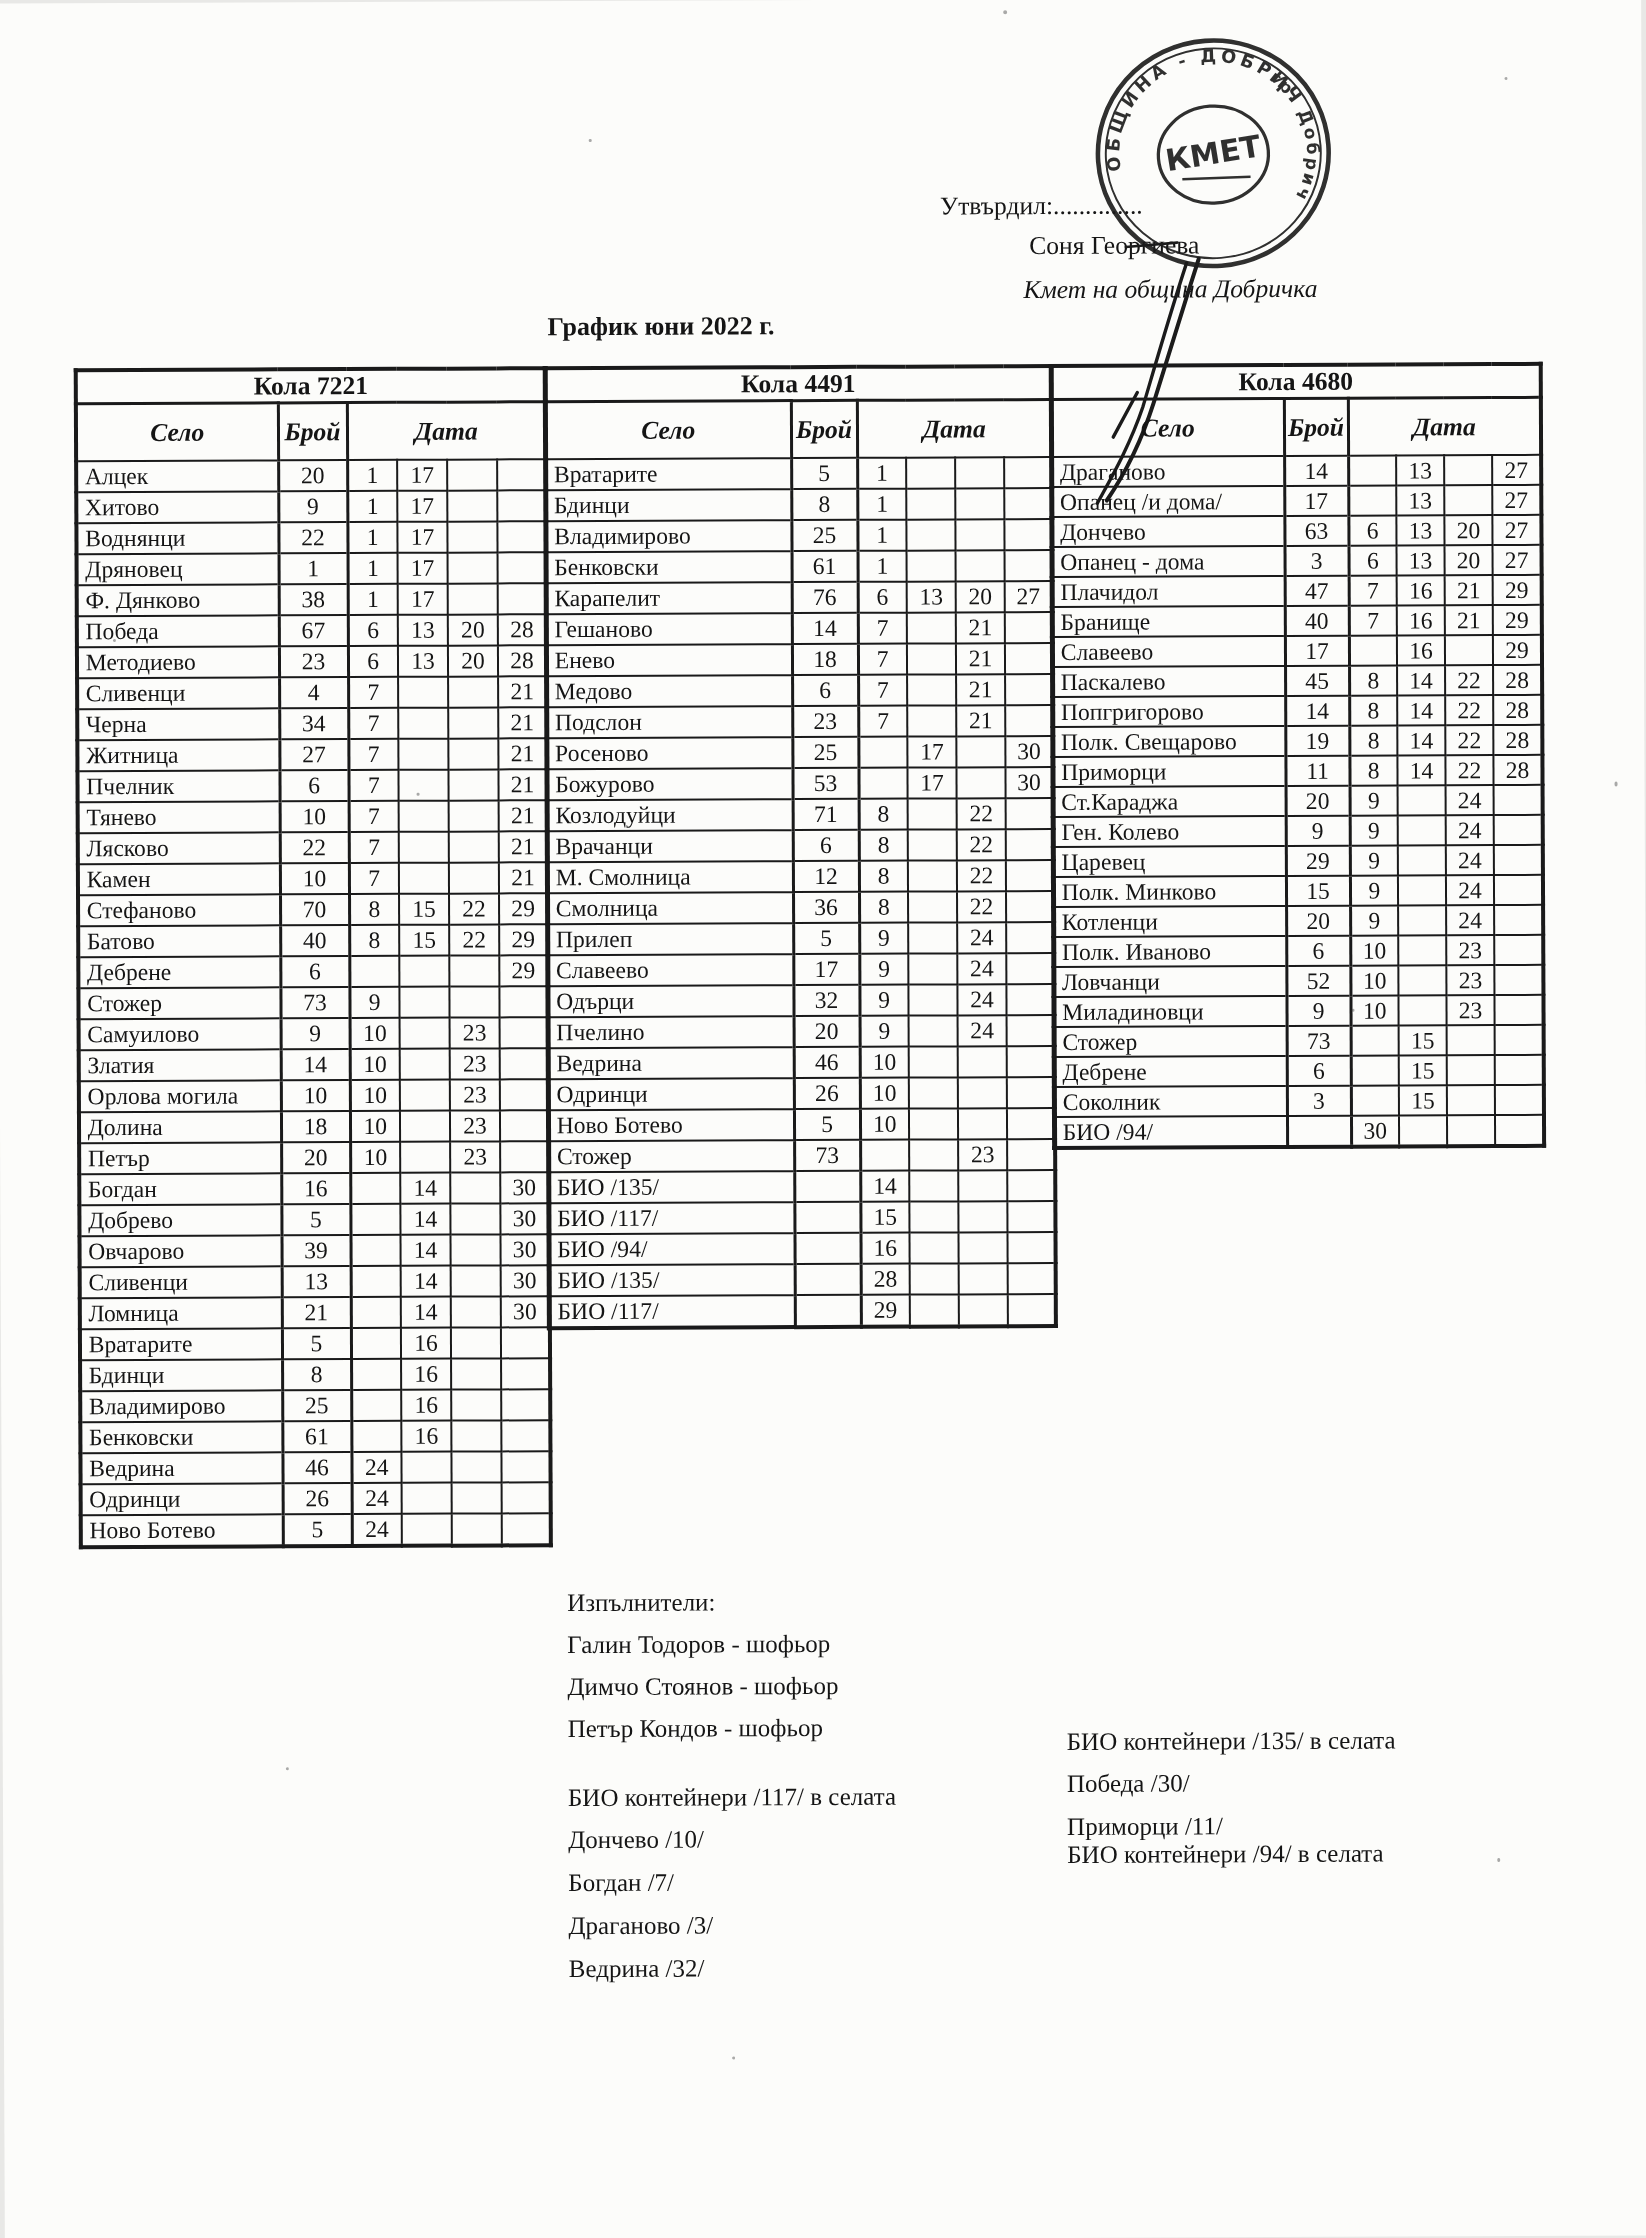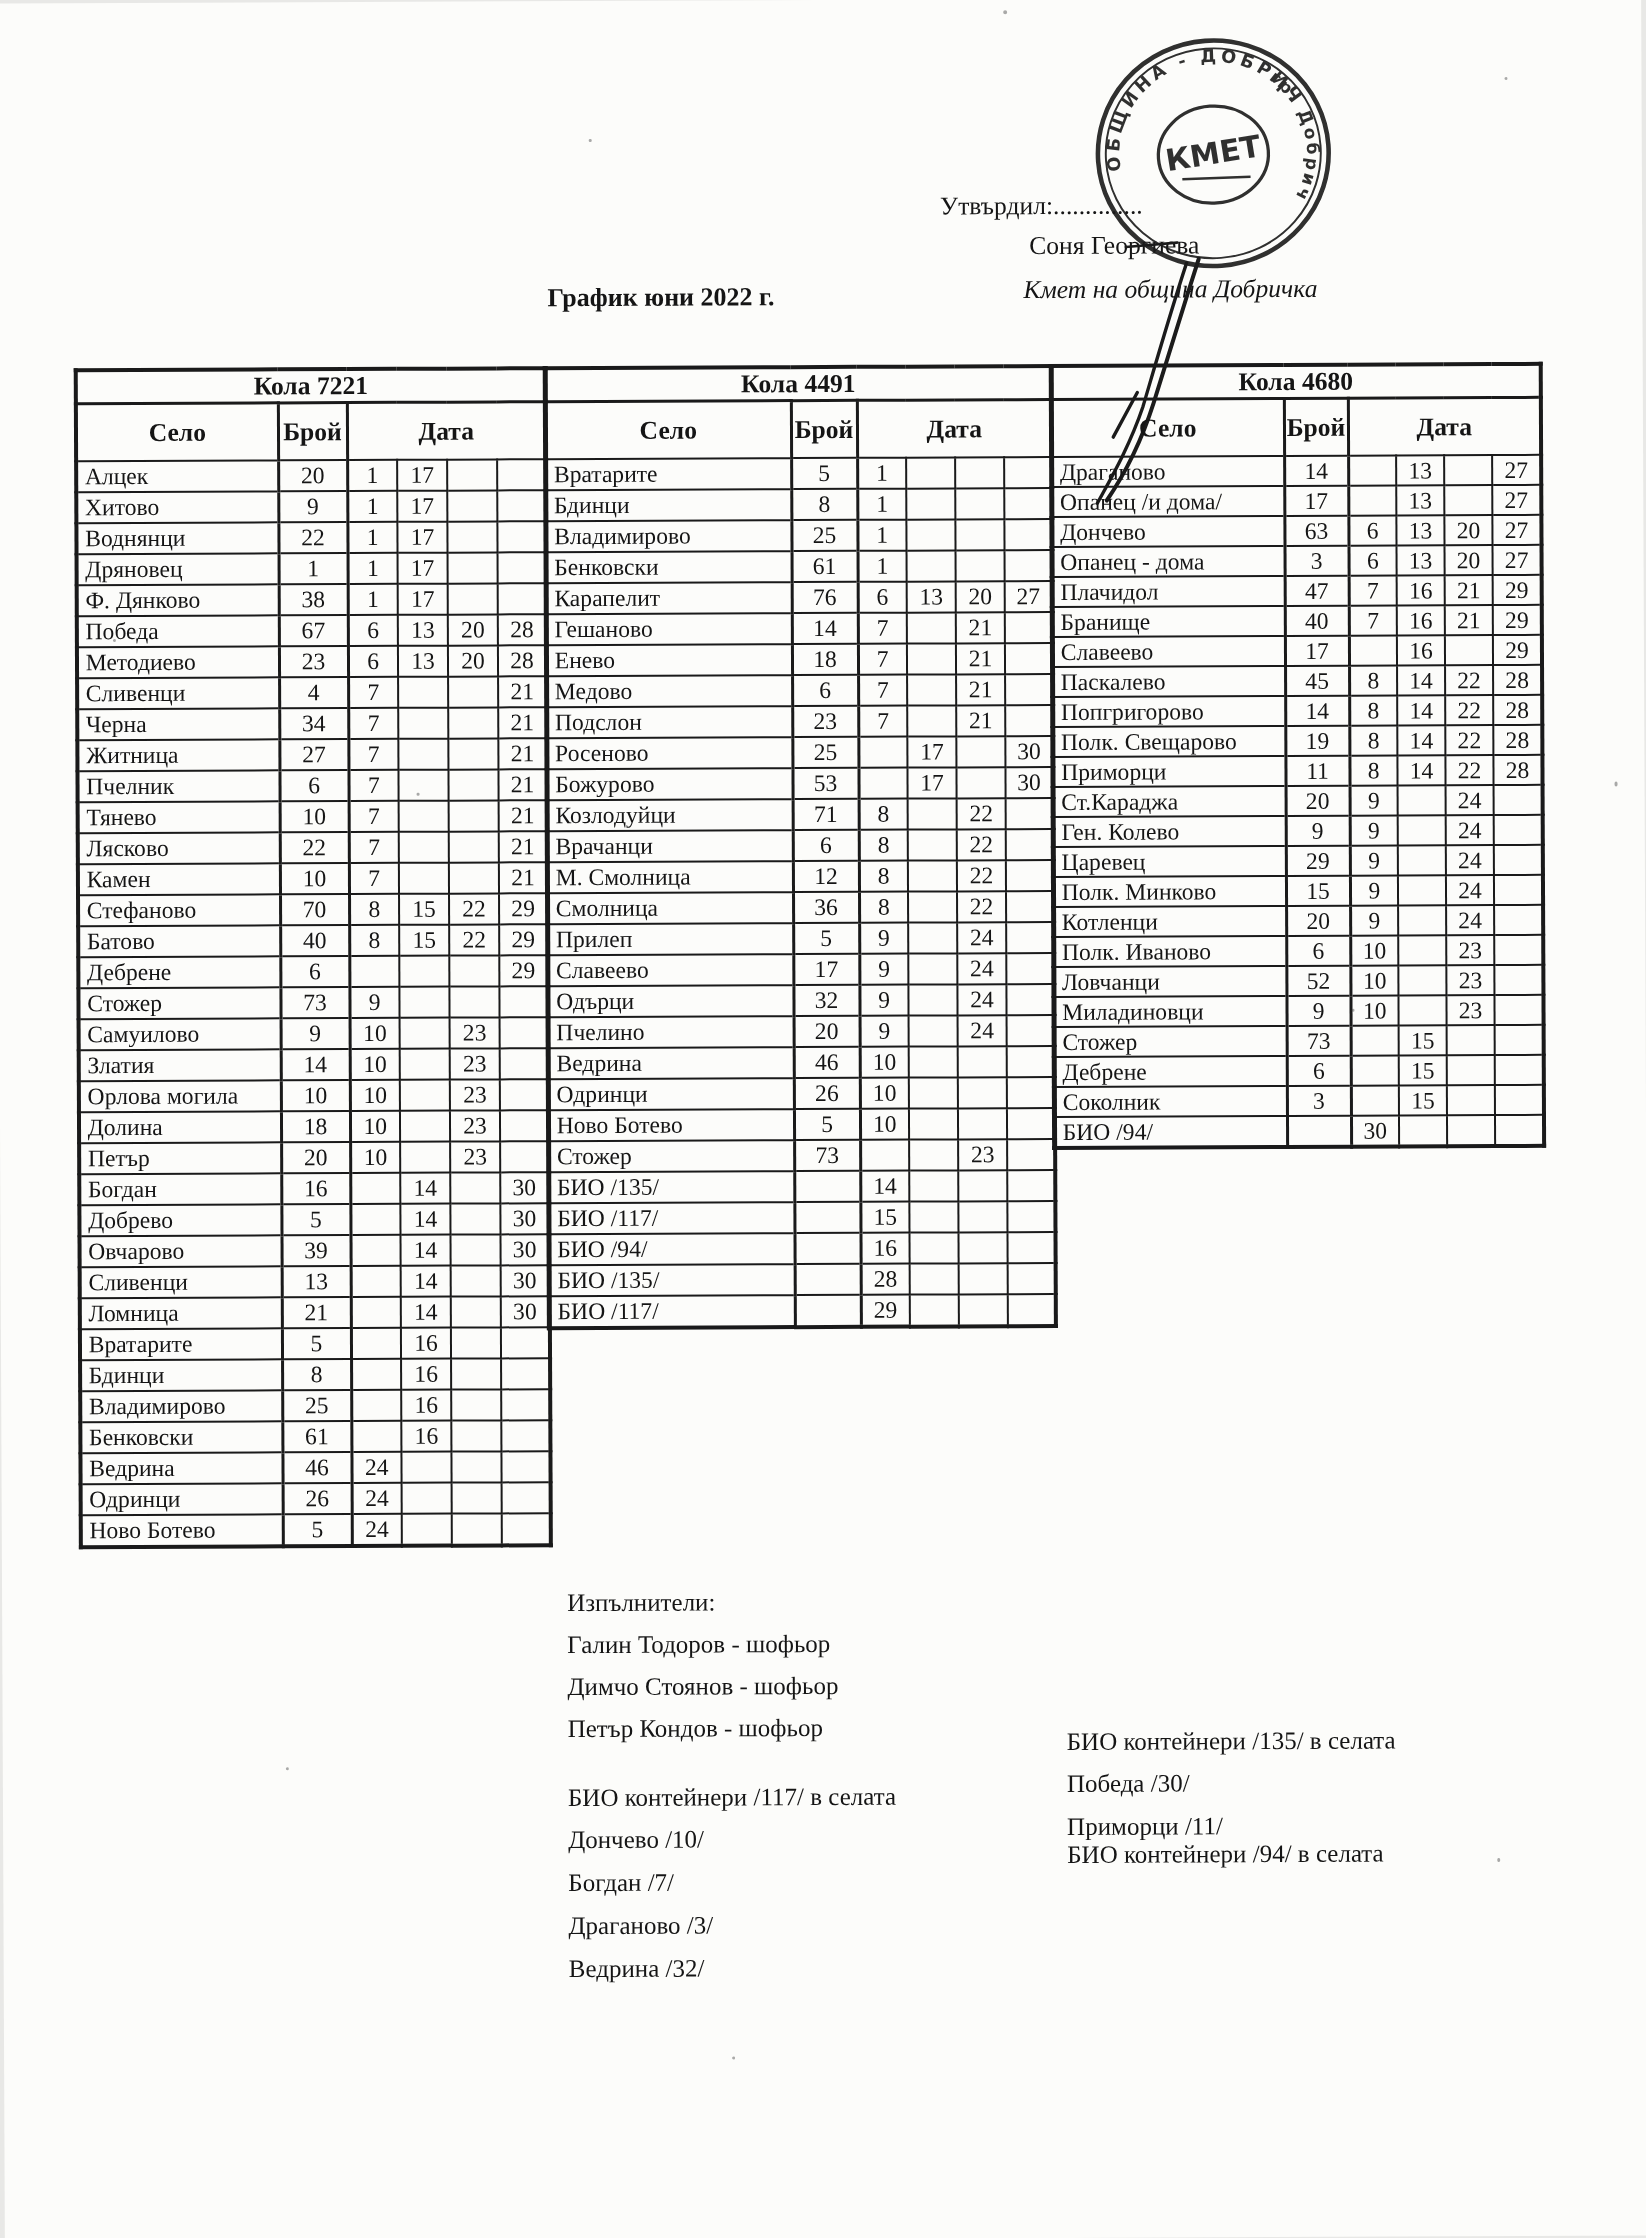--- a/index.html
+++ b/index.html
@@ -3,31 +3,31 @@
 <meta charset="utf-8">
 <style>
   html,body{margin:0;padding:0;background:#e8e8e6;}
   body{width:1646px;height:2239px;position:relative;overflow:hidden;}
   .sheet{
     position:absolute;inset:0;background:#fcfcfa;
     font-family:"Liberation Serif", serif;color:#151515;
     transform:rotate(-0.25deg);
   }
   
-  .doc-title{position:absolute;left:551px;top:282px;font-size:26px;font-weight:700;white-space:nowrap;}
+  .doc-title{position:absolute;left:551px;top:311px;font-size:26px;font-weight:700;white-space:nowrap;}
   .approve-label{position:absolute;left:944px;top:192px;font-size:25.6px;white-space:nowrap;}
   .approve-name{position:absolute;left:1033px;top:232px;font-size:25.6px;white-space:nowrap;}
   .approve-title{position:absolute;left:1027px;top:276px;font-size:25.6px;font-style:italic;white-space:nowrap;}
   .stamp{position:absolute;left:1093px;top:37px;width:249px;height:236px;opacity:.9;transform:rotate(-4deg);}
   .marks{position:absolute;inset:0;width:100%;height:100%;pointer-events:none;}
   
   .vtable{position:absolute;border-collapse:collapse;table-layout:fixed;border:4px solid #1a1a1a;}
   .vtable td{border:2.7px solid #1a1a1a;padding:0;font-size:23.6px;vertical-align:middle;overflow:hidden;}
   .vtable tr.kola td{height:27px;font-weight:700;font-size:25.6px;text-align:center;border-bottom:3.4px solid #1a1a1a;}
-  .vtable tr.heads td{height:55px;font-weight:700;font-size:25.6px;text-align:center;}
+  .vtable tr.heads td{height:55px;font-weight:700;font-size:25.6px;text-align:center;font-style:italic;}
   .vtable td.cnt{border-left:3.4px solid #1a1a1a;border-right:3.4px solid #1a1a1a;text-align:center;}
   .vtable td.village{text-align:left;padding-left:6.7px;white-space:nowrap;}
   .vtable td.d{text-align:center;}
   .t1 tbody td,.t2 tbody td{height:29px;}
   .t3 tbody td{height:28px;}
   .t1{left:77px;top:365px;width:469px;}
   .t2{left:546px;top:365px;width:506px;}
   .t3{left:1052px;top:365px;width:489px;}
   
   .txtblock{position:absolute;font-size:25px;white-space:nowrap;}

